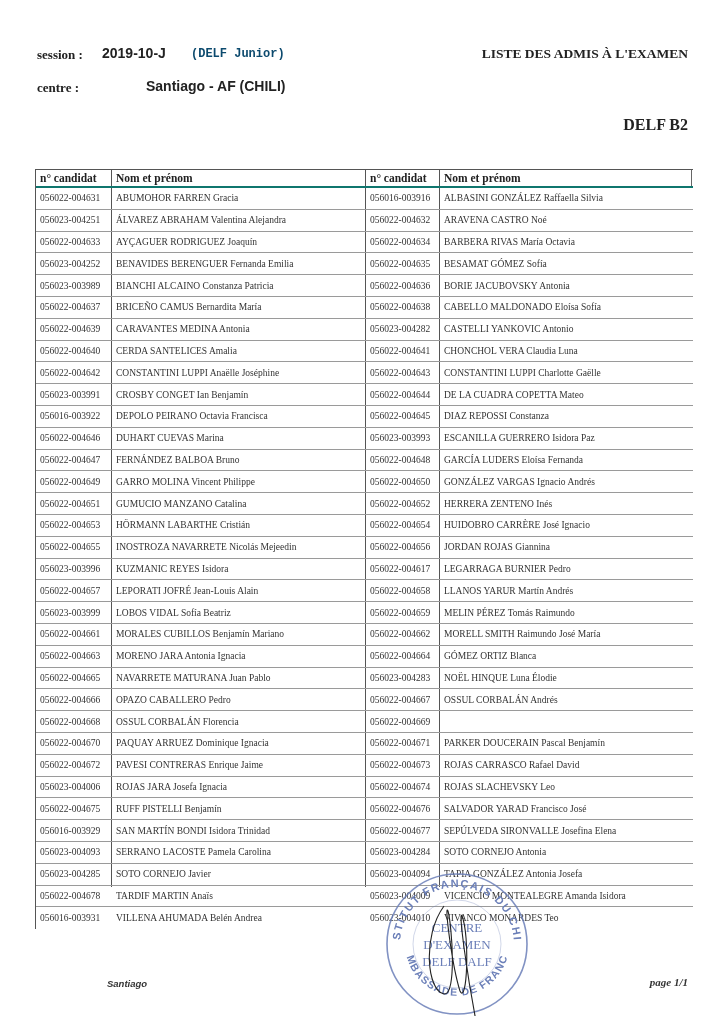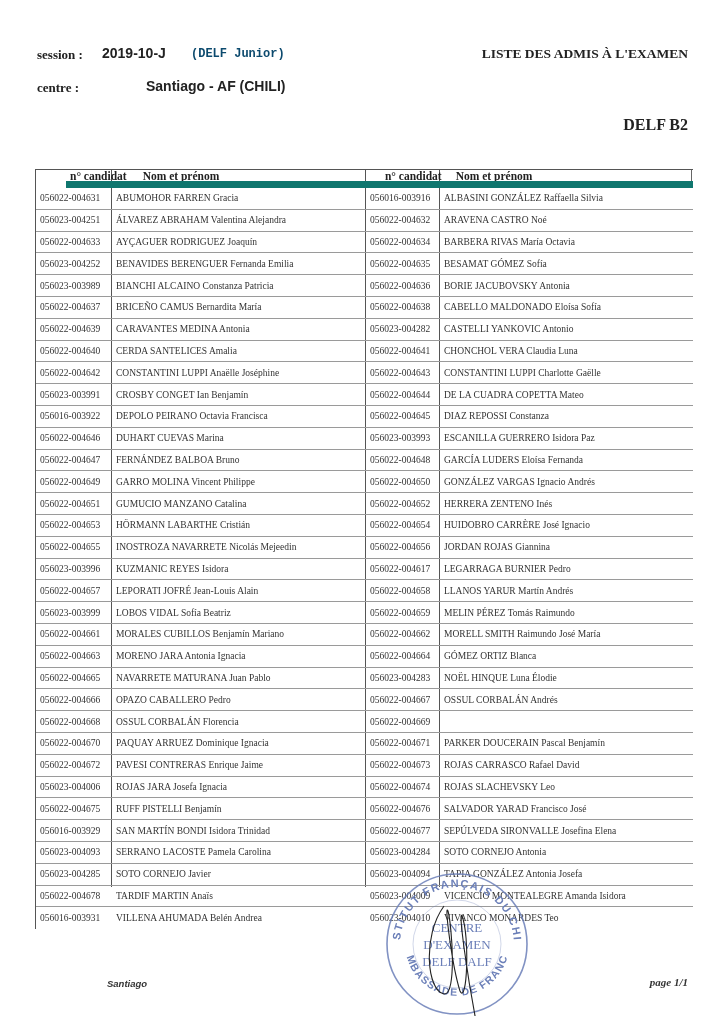--- a/index.html
+++ b/index.html
@@ -7,21 +7,21 @@
   .lbl { position: absolute; font-family: "Liberation Serif", serif; font-weight: bold; font-size: 13px; color: #222; }
   .val { position: absolute; font-family: "Liberation Sans", sans-serif; font-weight: bold; font-size: 14px; color: #222; }
   .sub { position: absolute; font-family: Liberation Mono, monospace; font-weight: bold; font-size: 12px; color: #0c4a6e; }
   .title-r { position: absolute; right: 36px; font-family: "Liberation Serif", serif; font-weight: bold; color: #222; }
   #t1 { top: 46px; font-size: 13.5px; }
   #t2 { top: 78px; font-size: 16px; margin-top: 38px; }
 
   .table { position: absolute; left: 35px; top: 169px; width: 657px; border-left: 1px solid #555; border-top: 1px solid #555; }
   .table .col-sep { position: absolute; top: 0; width: 1px; background: #555; }
   .row { position: relative; height: 21.8px; display: flex; border-bottom: 1px solid #9a9a9a; box-sizing: border-box; }
-  .row.head { height: 18px; border-bottom: 7px solid #0f766e; margin-left: 30px; }
+  .row.head { height: 18px; border-bottom: 2px solid #0f766e; }
   .row.last { border-bottom: none; text-align: center; }
   .cell { box-sizing: border-box; display: flex; align-items: center; white-space: nowrap; overflow: hidden; }
   .c-id { width: 75px; padding-left: 4px; font-family: "Liberation Serif", serif; font-size: 9.5px; color: #333; }
   .c-name { width: 254px; padding-left: 5px; font-family: "Liberation Serif", serif; font-size: 9.5px; color: #333; }
   .c-id2 { width: 74px; padding-left: 5px; font-family: "Liberation Serif", serif; font-size: 9.5px; color: #333; }
   .c-name2 { width: 254px; padding-left: 5px; font-family: "Liberation Serif", serif; font-size: 9.5px; color: #333; }
   .row.head .cell { font-weight: bold; font-size: 11.5px; color: #222; }
   .right-edge { position: absolute; left: 691px; top: 169px; width: 1px; height: 18px; background: #666; }
 
   .footer-date { position: absolute; left: 37px; top: 998px; font-family: "Liberation Sans", sans-serif; font-style: italic; font-weight: bold; font-size: 13px; color: #333; margin-top: 32px; }

